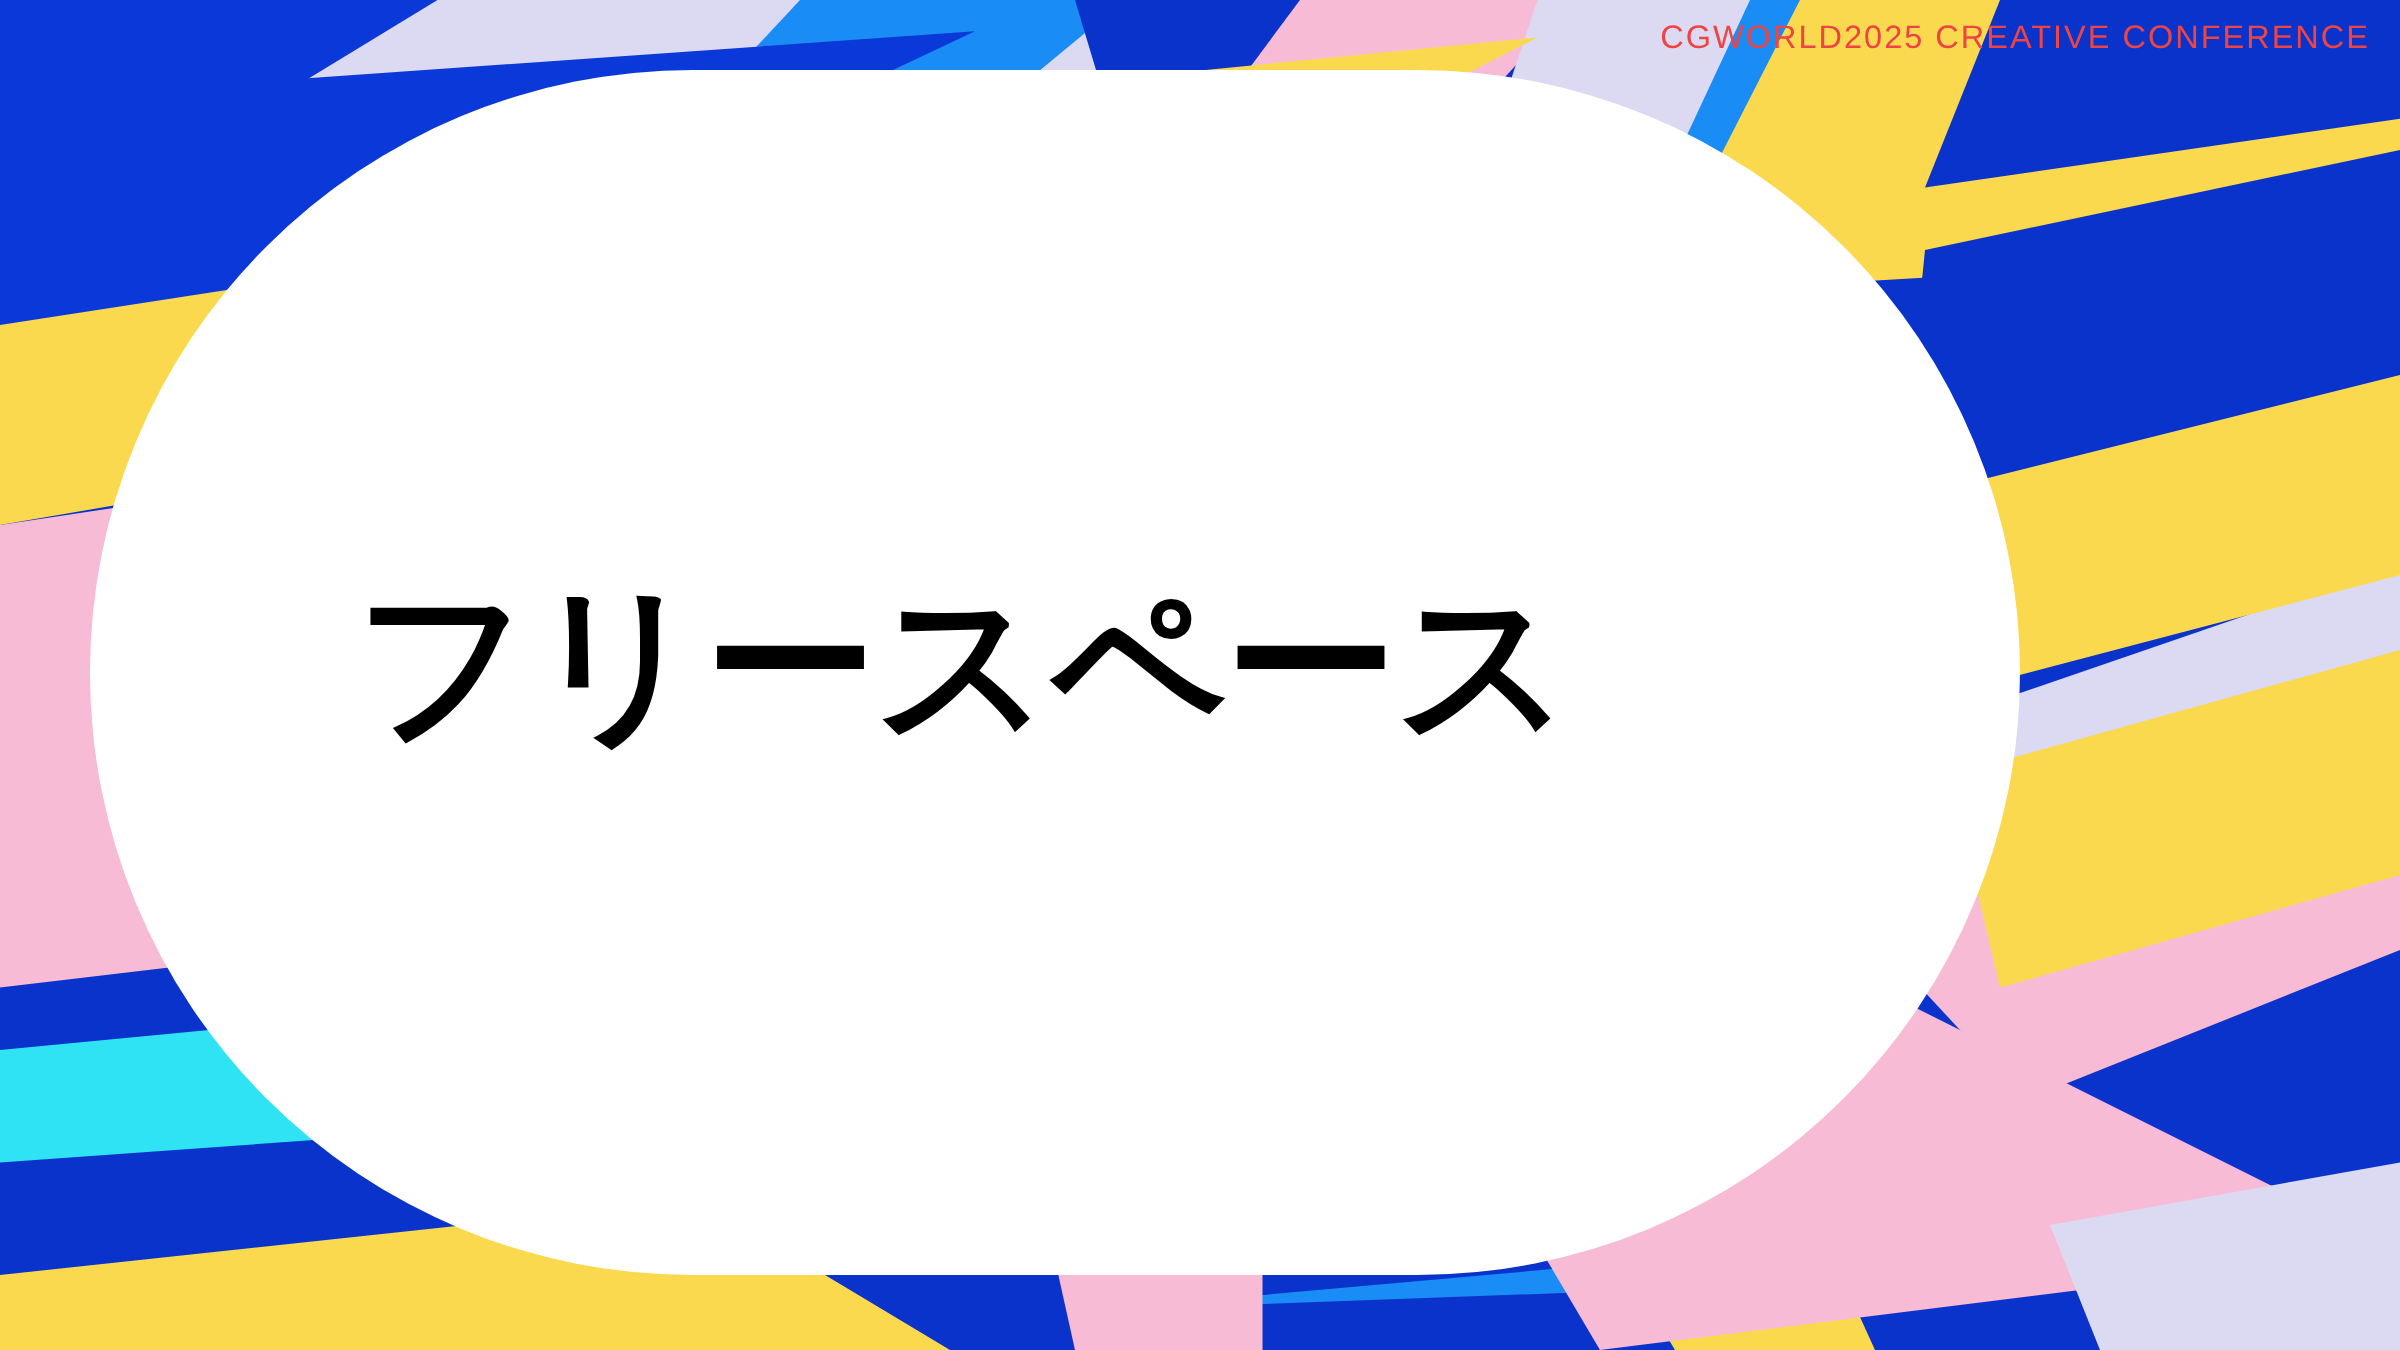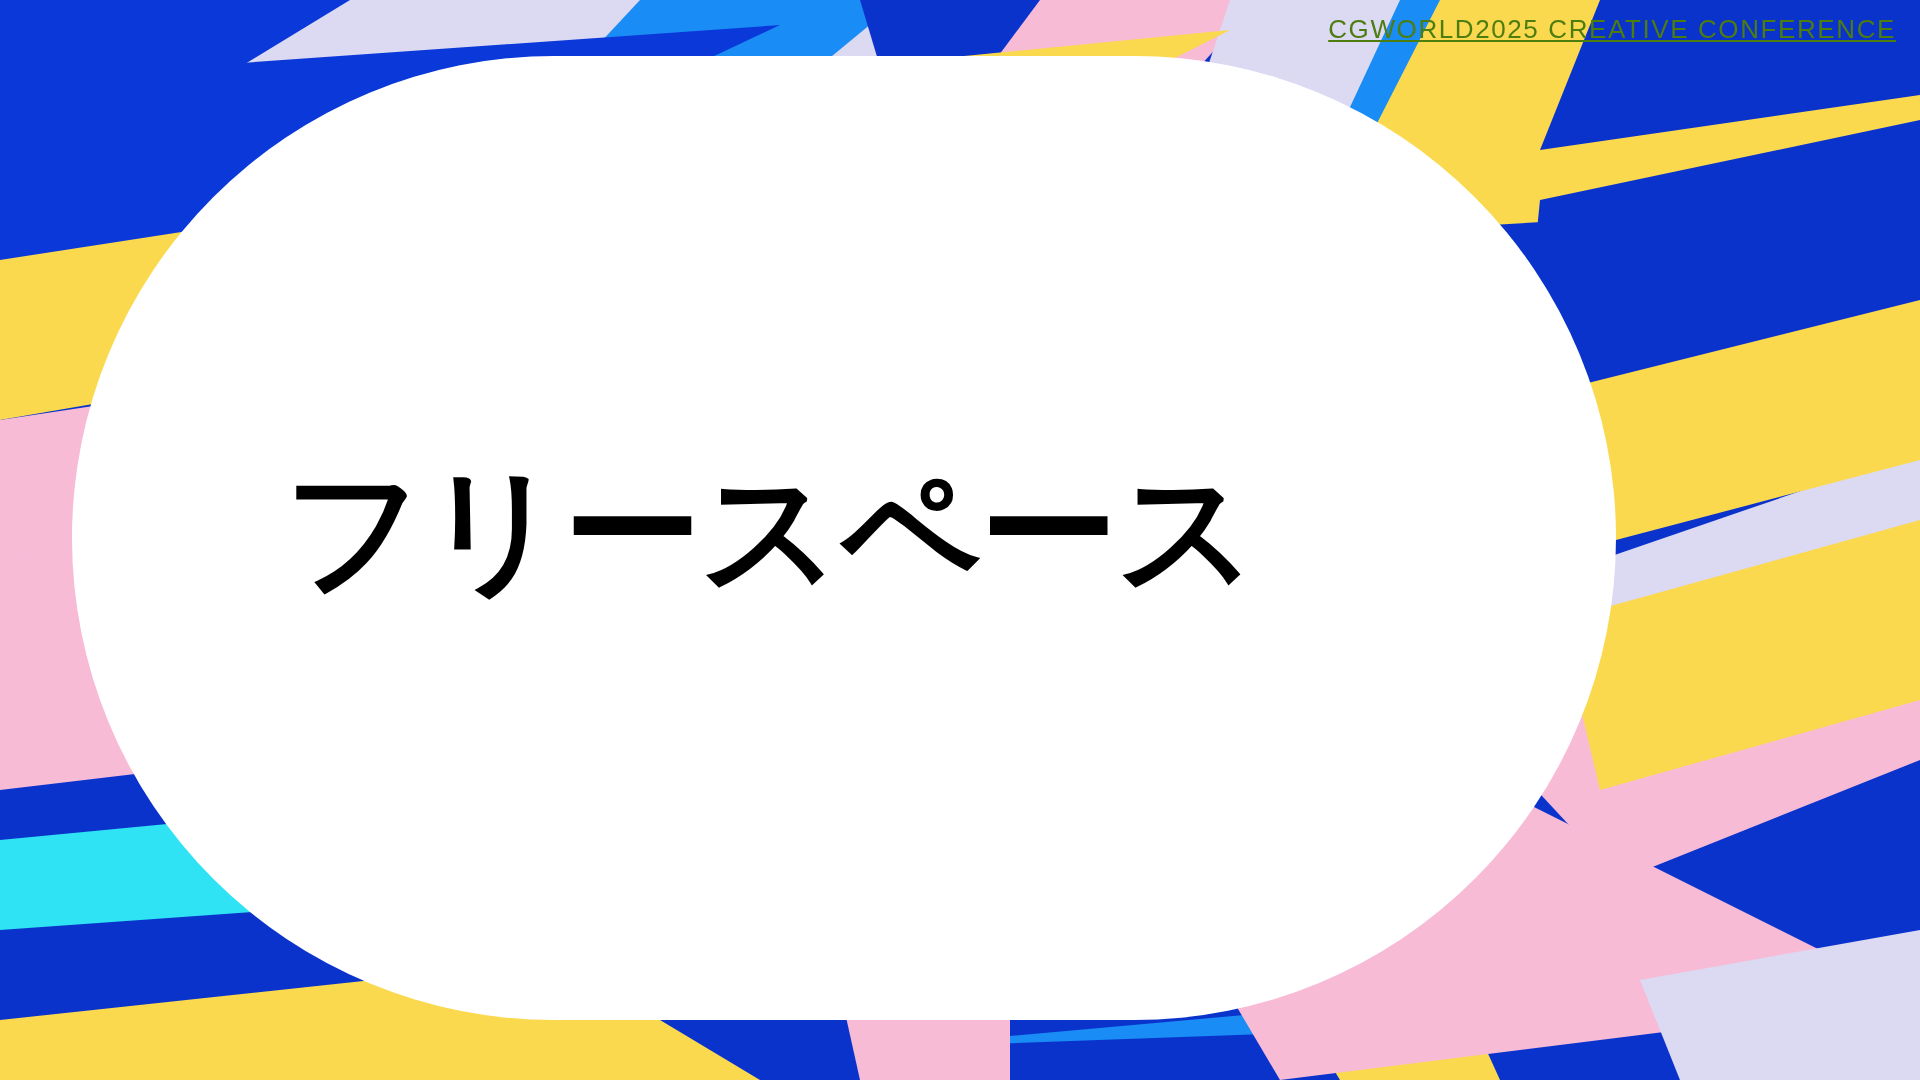--- a/index.html
+++ b/index.html
@@ -112,21 +112,21 @@
         <polygon points="1490,740 1920,620 1920,760 1620,880" fill="#F8BBD6"></polygon>
         <polygon points="1600,560 1920,450 1920,620 1560,690" fill="#DCD9F2"></polygon>
         <polygon points="1550,380 1920,280 1920,460 1540,560" fill="#FBD94F"></polygon>
         <polygon points="1540,200 1920,120 1920,300 1520,400" fill="#0A33CC"></polygon>
         <polygon points="1560,620 1920,520 1920,700 1600,790" fill="#FBD94F"></polygon>
         <polygon points="1150,860 1500,790 1920,1000 1280,1080" fill="#F8BBD6"></polygon>
         <polygon points="1640,980 1920,930 1920,1080 1680,1080" fill="#DCD9F2"></polygon>
       </g>
   </svg>
 
-  <div id="header-label" style="color: #4d7c0f; text-decoration: underline;">CGWORLD2025  CREATIVE CONFERENCE</div>
+  <div id="header-label" style="color: #ef4444;">CGWORLD2025  CREATIVE CONFERENCE</div>
 
   <div id="white-card" style="background: rgb(255, 255, 255);"></div>
 
   <div id="card-content">
     <div class="title-line" id="title-main" style="color: rgb(0, 0, 0);">フリースペース</div>
   </div>
 
 </div>
 
 </body></html>

